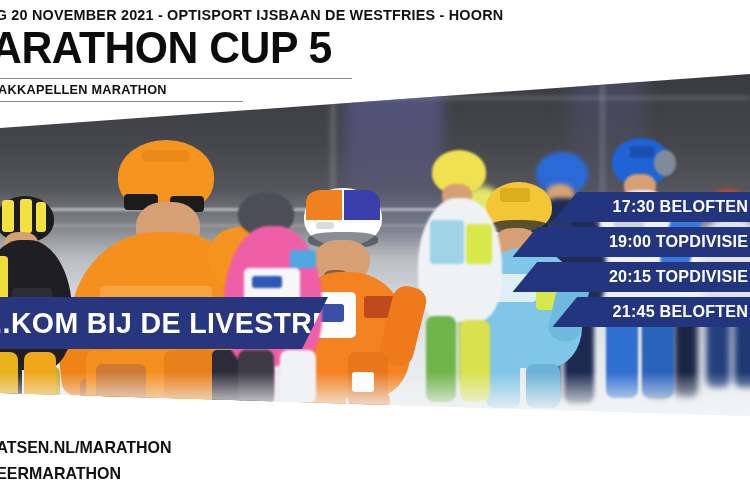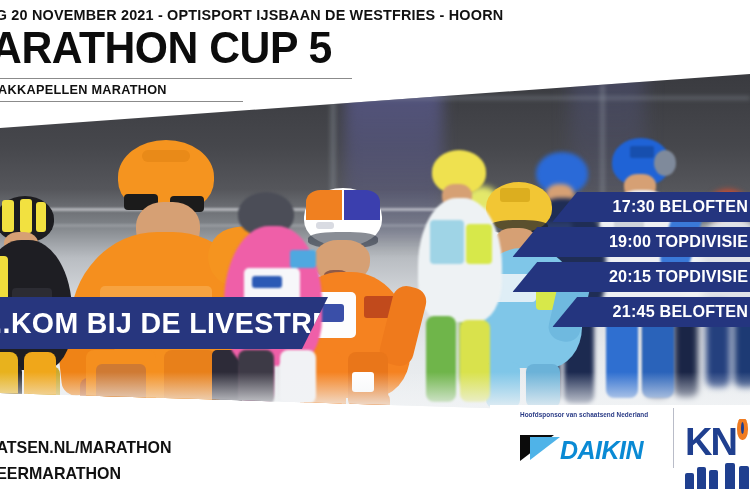--- a/index.html
+++ b/index.html
@@ -280,36 +280,14 @@
     <div class="hdr-rule1"></div>
     <div class="hdr-sub">...R DAKKAPELLEN MARATHON</div>
     <div class="hdr-rule2"></div>
   </div>
 
   <div class="foot">
     <div class="f-url">...HAATSEN.NL/MARATHON</div>
     <div class="f-tag">#MEERMARATHON</div>
   </div>
 
-  <div class="sponsors">
-    <div class="sp-cap">Hoofdsponsor van schaatsend Nederland</div>
-    <div class="sp-div"></div>
-
-    <div class="daikin">
-      <div class="dk-tri"></div>
-      <div class="dk-tri2"></div>
-      <div class="dk-word">DAIKIN</div>
-    </div>
-
-    <div class="knsb">
-      <div class="kn-txt">KN</div>
-      <div class="kn-flame"></div>
-      <div class="kn-bars">
-        <i style="left:0;width:9px;height:16px;"></i>
-        <i style="left:12px;width:9px;height:22px;"></i>
-        <i style="left:24px;width:9px;height:19px;"></i>
-        <i style="left:40px;width:10px;height:26px;"></i>
-        <i style="left:54px;width:10px;height:23px;"></i>
-      </div>
-    </div>
-  </div>
 
 </div>
 
 </body></html>

